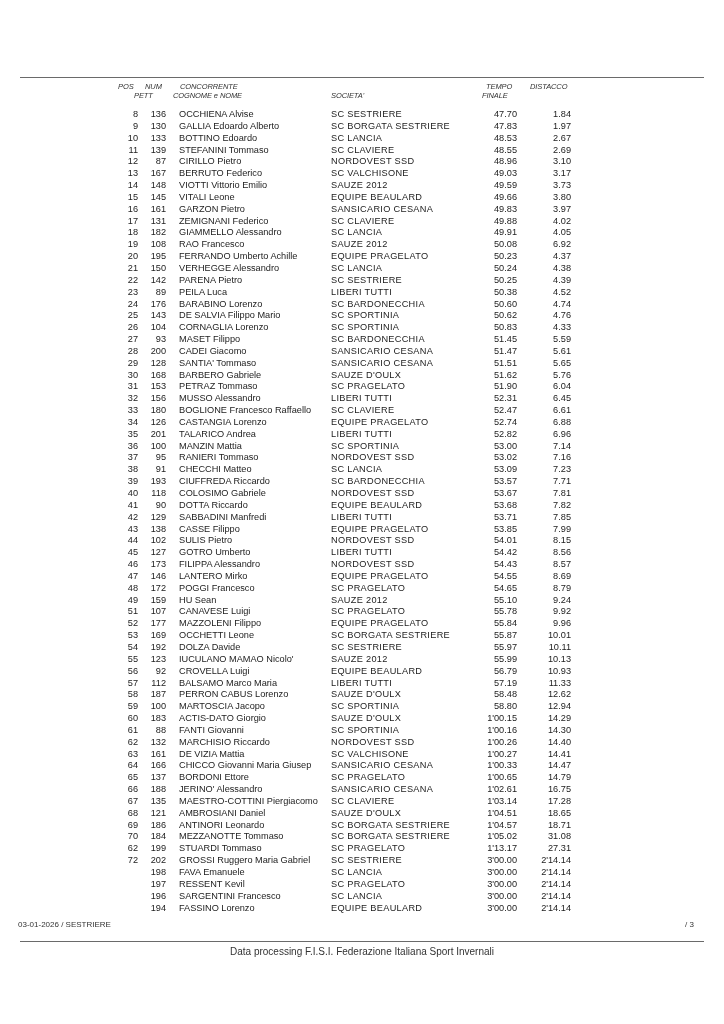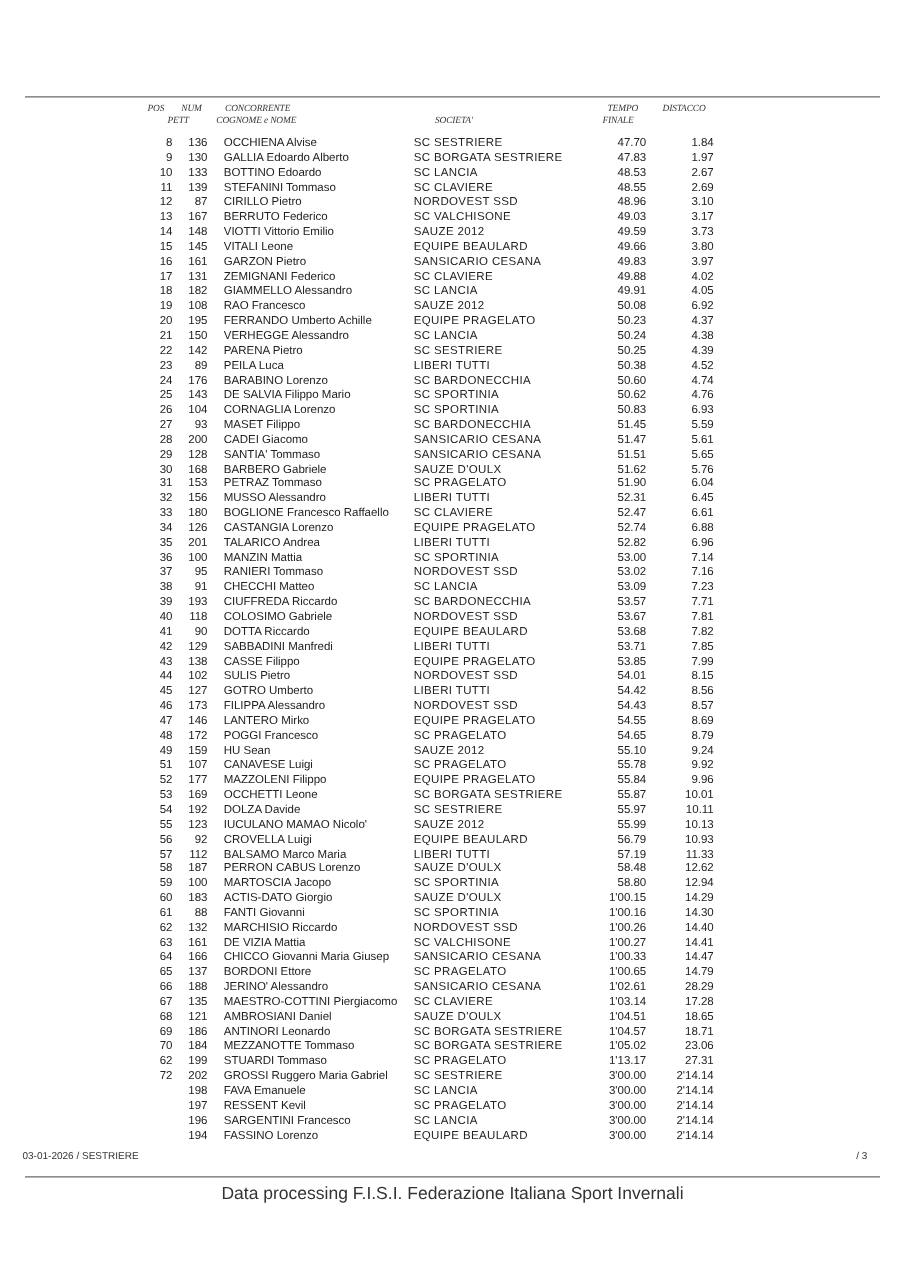--- a/index.html
+++ b/index.html
@@ -8,21 +8,21 @@
       font-family: "Liberation Sans", sans-serif; color: #222;
     }
     .rule-top {
       position: absolute; left: 20px; top: 77px; width: 684px; height: 0;
       border-top: 1px solid #6a6a6a;
     }
     .head {
       position: absolute; left: 0; top: 82px; width: 724px;
       font-size: 7.5px; font-style: italic; color: #333; letter-spacing: -0.1px;
     }
-    .head span { position: absolute; white-space: nowrap; font-family: Liberation Serif, serif; }
+    .head span { position: absolute; white-space: nowrap; }
     .rows { position: absolute; left: 0; top: 109px; width: 724px; }
     .row { position: relative; height: 11.85px; font-size: 9.2px; line-height: 11.85px; color: #222; }
     .row span { position: absolute; white-space: nowrap; }
     .c-pos { left: 118px; width: 20px; text-align: right; }
     .c-num { left: 140px; width: 26px; text-align: right; }
     .c-name { left: 179px; }
     .c-club { left: 331px; letter-spacing: 0.3px; }
     .c-time { left: 470px; width: 47px; text-align: right; }
     .c-gap { left: 530px; width: 41px; text-align: right; }
     .footer-left {
@@ -30,35 +30,35 @@
     }
     .footer-right {
       position: absolute; left: 685px; top: 920px; font-size: 8px; color: #333;
     }
     .rule-bottom {
       position: absolute; left: 20px; top: 941px; width: 684px; height: 0;
       border-top: 1px solid #6a6a6a;
     }
     .credits {
       position: absolute; left: 0; top: 946px; width: 724px; text-align: center;
-      font-size: 14px; color: #333;
+      font-size: 10px; color: #333;
     }
   </style>
 </head>
 <body>
 
 <div class="rule-top"></div>
 
 <div class="head">
   <span style="left:118px;top:0">POS</span>
   <span style="left:145px;top:0">NUM</span>
   <span style="left:134px;top:9px">PETT</span>
   <span style="left:180px;top:0">CONCORRENTE</span>
   <span style="left:173px;top:9px">COGNOME e NOME</span>
-  <span style="left:348px;top:9px">SOCIETA'</span>
+  <span style="left:331px;top:9px">SOCIETA'</span>
   <span style="left:486px;top:0">TEMPO</span>
   <span style="left:482px;top:9px">FINALE</span>
   <span style="left:530px;top:0">DISTACCO</span>
 </div>
 
 <div class="rows" id="rows">
     <div class="row">
       <span class="c-pos">8</span>
       <span class="c-num">136</span>
       <span class="c-name">OCCHIENA Alvise</span>
@@ -201,21 +201,21 @@
       <span class="c-club">SC SPORTINIA</span>
       <span class="c-time">50.62</span>
       <span class="c-gap">4.76</span>
     </div>
     <div class="row">
       <span class="c-pos">26</span>
       <span class="c-num">104</span>
       <span class="c-name">CORNAGLIA Lorenzo</span>
       <span class="c-club">SC SPORTINIA</span>
       <span class="c-time">50.83</span>
-      <span class="c-gap">6.93</span>
+      <span class="c-gap">4.33</span>
     </div>
     <div class="row">
       <span class="c-pos">27</span>
       <span class="c-num">93</span>
       <span class="c-name">MASET Filippo</span>
       <span class="c-club">SC BARDONECCHIA</span>
       <span class="c-time">51.45</span>
       <span class="c-gap">5.59</span>
     </div>
     <div class="row">
@@ -513,21 +513,21 @@
       <span class="c-club">SC PRAGELATO</span>
       <span class="c-time">1'00.65</span>
       <span class="c-gap">14.79</span>
     </div>
     <div class="row">
       <span class="c-pos">66</span>
       <span class="c-num">188</span>
       <span class="c-name">JERINO' Alessandro</span>
       <span class="c-club">SANSICARIO CESANA</span>
       <span class="c-time">1'02.61</span>
-      <span class="c-gap">28.29</span>
+      <span class="c-gap">16.75</span>
     </div>
     <div class="row">
       <span class="c-pos">67</span>
       <span class="c-num">135</span>
       <span class="c-name">MAESTRO-COTTINI Piergiacomo</span>
       <span class="c-club">SC CLAVIERE</span>
       <span class="c-time">1'03.14</span>
       <span class="c-gap">17.28</span>
     </div>
     <div class="row">
@@ -545,21 +545,21 @@
       <span class="c-club">SC BORGATA SESTRIERE</span>
       <span class="c-time">1'04.57</span>
       <span class="c-gap">18.71</span>
     </div>
     <div class="row">
       <span class="c-pos">70</span>
       <span class="c-num">184</span>
       <span class="c-name">MEZZANOTTE Tommaso</span>
       <span class="c-club">SC BORGATA SESTRIERE</span>
       <span class="c-time">1'05.02</span>
-      <span class="c-gap">23.06</span>
+      <span class="c-gap">31.08</span>
     </div>
     <div class="row">
       <span class="c-pos">62</span>
       <span class="c-num">199</span>
       <span class="c-name">STUARDI Tommaso</span>
       <span class="c-club">SC PRAGELATO</span>
       <span class="c-time">1'13.17</span>
       <span class="c-gap">27.31</span>
     </div>
     <div class="row">

